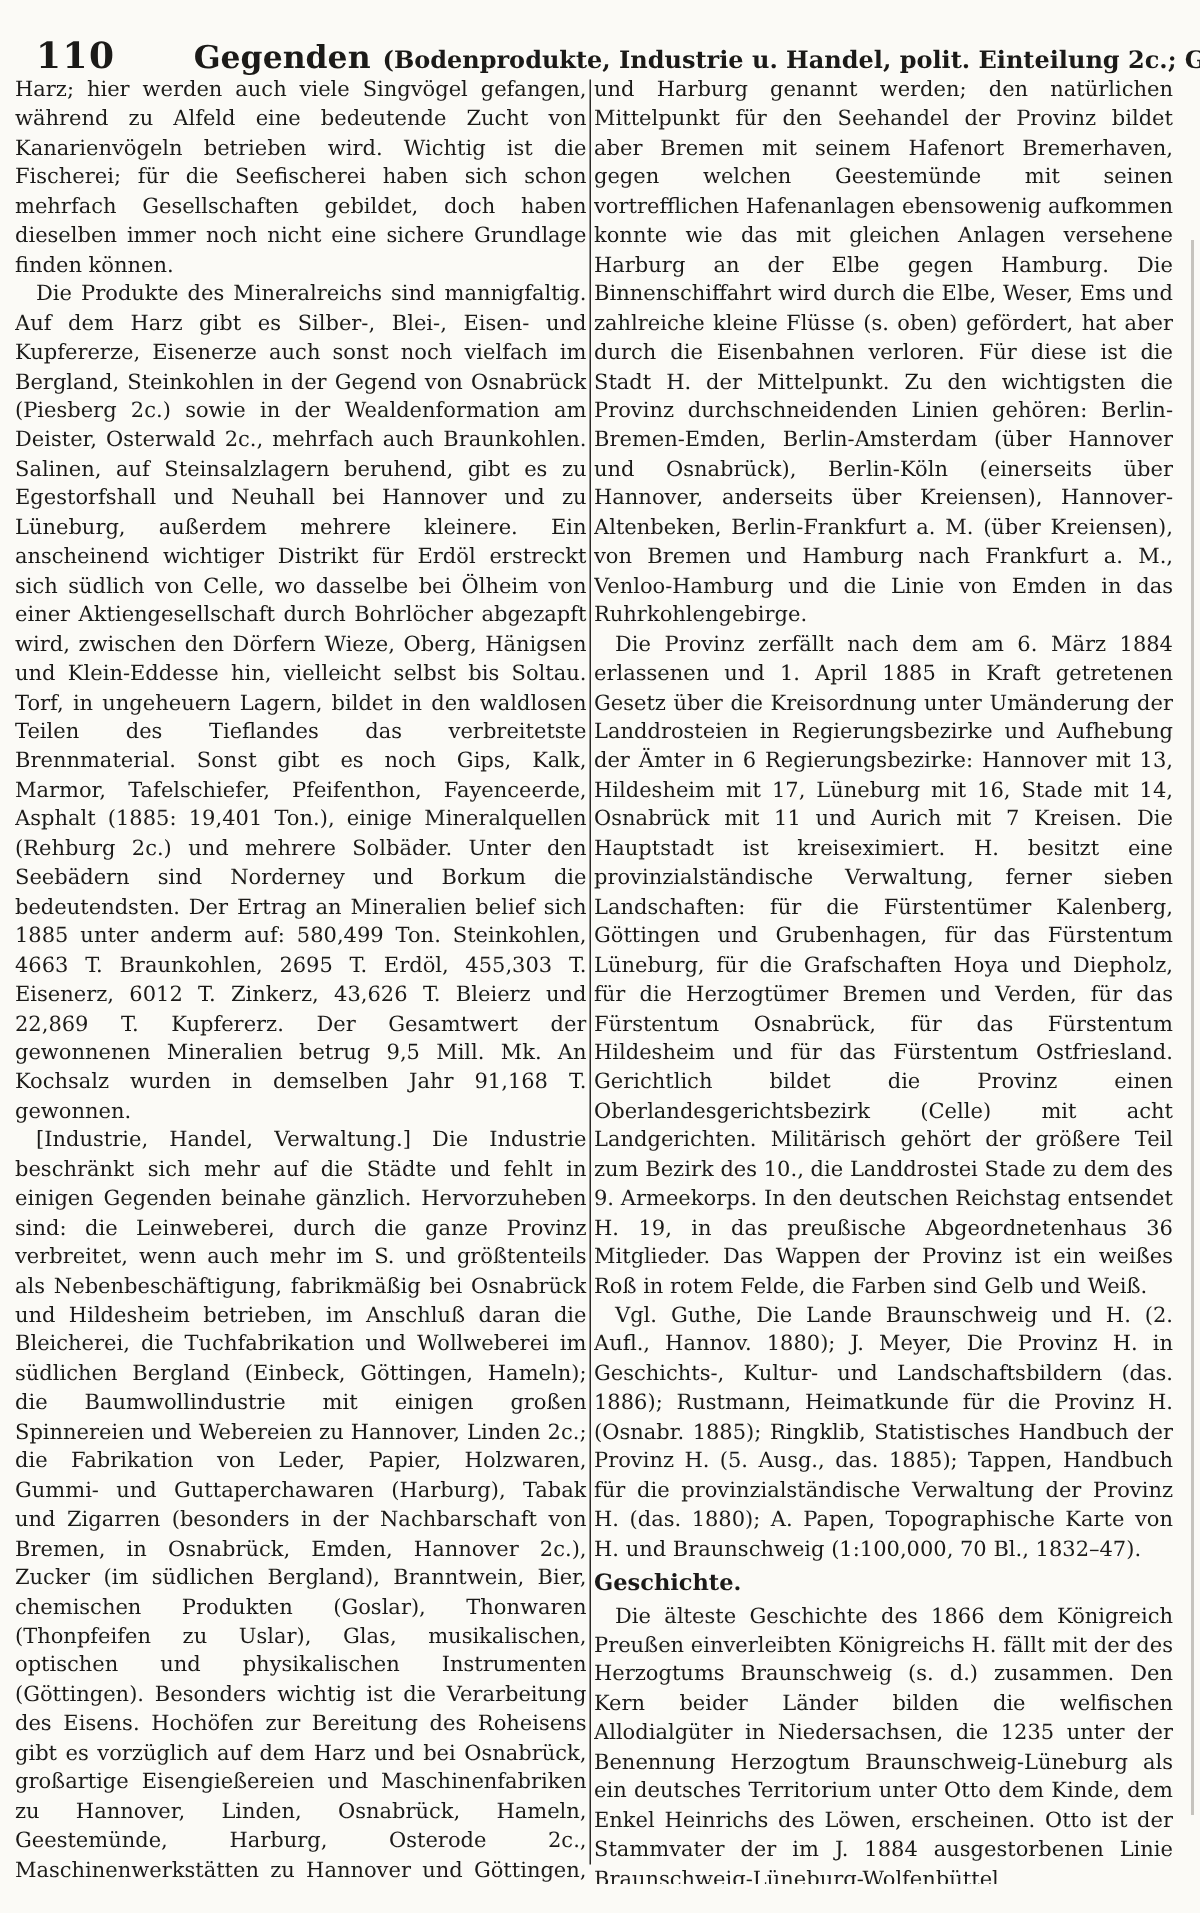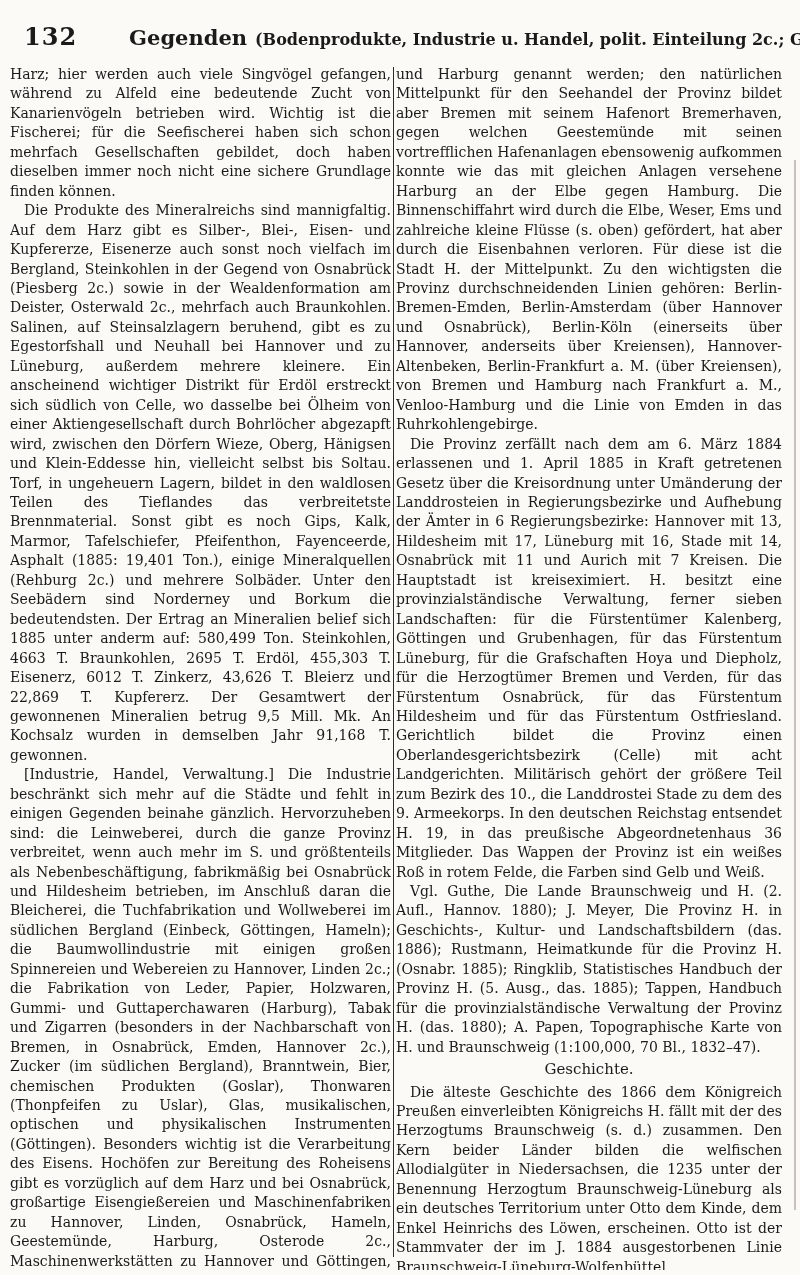--- a/index.html
+++ b/index.html
@@ -48,21 +48,21 @@
   }
   .head-subtitle {
     font-size: 16px;
     font-weight: bold;
     margin-left: 8px;
   }
   .columns {
     display: grid;
     grid-template-columns: 381px 1px 386px;
     column-gap: 2px;
-    margin: 14px 8px 0 10px;
+    margin: 0 8px 0 10px;
     height: 1205px;
     overflow: hidden;
   }
   .col {
     overflow: hidden;
     text-align: justify;
     font-size: 14px;
     line-height: 19.45px;
     hyphens: none;
   }
@@ -75,36 +75,36 @@
   .divider {
     background: #2a2926;
     width: 1px;
     height: 1190px;
     margin-top: 2px;
   }
   .inline-bold {
     font-weight: normal;
   }
   .sec-heading {
-    text-align: center;
-    font-weight: normal;
+    text-align: left;
+    font-weight: bold;
     font-size: 15px;
     margin: 3px 0 3px 0 !important;
     text-indent: 0 !important;
   }
 </style>
 </head>
 <body>
 
 <div class="page">
 
   <div class="page-edge"></div>
 
   <div class="running-head">
-    <span class="page-number">132</span>
+    <span class="page-number">110</span>
     <span class="head-title">Gegenden</span>
     <span class="head-subtitle">(Bodenprodukte, Industrie u. Handel, polit. Einteilung 2c.; Geschichte).</span>
   </div>
 
   <div class="columns">
 
     <div class="col">
       <p>Harz; hier werden auch viele Singvögel gefangen, während zu Alfeld eine bedeutende Zucht von Kanarienvögeln betrieben wird. Wichtig ist die Fischerei; für die Seefischerei haben sich schon mehrfach Gesellschaften gebildet, doch haben dieselben immer noch nicht eine sichere Grundlage finden können.</p>
       <p class="indent">Die Produkte des Mineralreichs sind mannigfaltig. Auf dem Harz gibt es Silber-, Blei-, Eisen- und Kupfererze, Eisenerze auch sonst noch vielfach im Bergland, Steinkohlen in der Gegend von Osnabrück (Piesberg 2c.) sowie in der Wealdenformation am Deister, Osterwald 2c., mehrfach auch Braunkohlen. Salinen, auf Steinsalzlagern beruhend, gibt es zu Egestorfshall und Neuhall bei Hannover und zu Lüneburg, außerdem mehrere kleinere. Ein anscheinend wichtiger Distrikt für Erdöl erstreckt sich südlich von Celle, wo dasselbe bei Ölheim von einer Aktiengesellschaft durch Bohrlöcher abgezapft wird, zwischen den Dörfern Wieze, Oberg, Hänigsen und Klein-Eddesse hin, vielleicht selbst bis Soltau. Torf, in ungeheuern Lagern, bildet in den waldlosen Teilen des Tieflandes das verbreitetste Brennmaterial. Sonst gibt es noch Gips, Kalk, Marmor, Tafelschiefer, Pfeifenthon, Fayenceerde, Asphalt (1885: 19,401 Ton.), einige Mineralquellen (Rehburg 2c.) und mehrere Solbäder. Unter den Seebädern sind Norderney und Borkum die bedeutendsten. Der Ertrag an Mineralien belief sich 1885 unter anderm auf: 580,499 Ton. Steinkohlen, 4663 T. Braunkohlen, 2695 T. Erdöl, 455,303 T. Eisenerz, 6012 T. Zinkerz, 43,626 T. Bleierz und 22,869 T. Kupfererz. Der Gesamtwert der gewonnenen Mineralien betrug 9,5 Mill. Mk. An Kochsalz wurden in demselben Jahr 91,168 T. gewonnen.</p>
       <p class="indent"><span class="inline-bold">[Industrie, Handel, Verwaltung.]</span><span> Die Industrie beschränkt sich mehr auf die Städte und fehlt in einigen Gegenden beinahe gänzlich. Hervorzuheben sind: die Leinweberei, durch die ganze Provinz verbreitet, wenn auch mehr im S. und größtenteils als Nebenbeschäftigung, fabrikmäßig bei Osnabrück und Hildesheim betrieben, im Anschluß daran die Bleicherei, die Tuchfabrikation und Wollweberei im südlichen Bergland (Einbeck, Göttingen, Hameln); die Baumwollindustrie mit einigen großen Spinnereien und Webereien zu Hannover, Linden 2c.; die Fabrikation von Leder, Papier, Holzwaren, Gummi- und Guttaperchawaren (Harburg), Tabak und Zigarren (besonders in der Nachbarschaft von Bremen, in Osnabrück, Emden, Hannover 2c.), Zucker (im südlichen Bergland), Branntwein, Bier, chemischen Produkten (Goslar), Thonwaren (Thonpfeifen zu Uslar), Glas, musikalischen, optischen und physikalischen Instrumenten (Göttingen). Besonders wichtig ist die Verarbeitung des Eisens. Hochöfen zur Bereitung des Roheisens gibt es vorzüglich auf dem Harz und bei Osnabrück, großartige Eisengießereien und Maschinenfabriken zu Hannover, Linden, Osnabrück, Hameln, Geestemünde, Harburg, Osterode 2c., Maschinenwerkstätten zu Hannover und Göttingen, Gewehrfabriken zu Herzberg, Fabriken für Kleineisenwaren in den Städten des Harzes, im Sollinger Wald (Sensen, Messer) 2c. Seeschiffe werden in den ostfriesischen Hafenstädten, zu Papenburg, Geestemünde, Harburg 2c. gebaut. Handel und Schiffahrt sind bedeutend. Die hannöversche Reederei zählte zu Anfang 1884: 1005 Segelschiffe und 11 Dampfschiffe mit zusammen 102,892 Registertons Raumgehalt. Größere Schiffe besitzt aber nur Geestemünde. Als die wichtigsten Seeplätze müssen Geestemünde, Emden, Papenburg, Leer, Weener, Karolinensiel, Großefehn</span></p>

